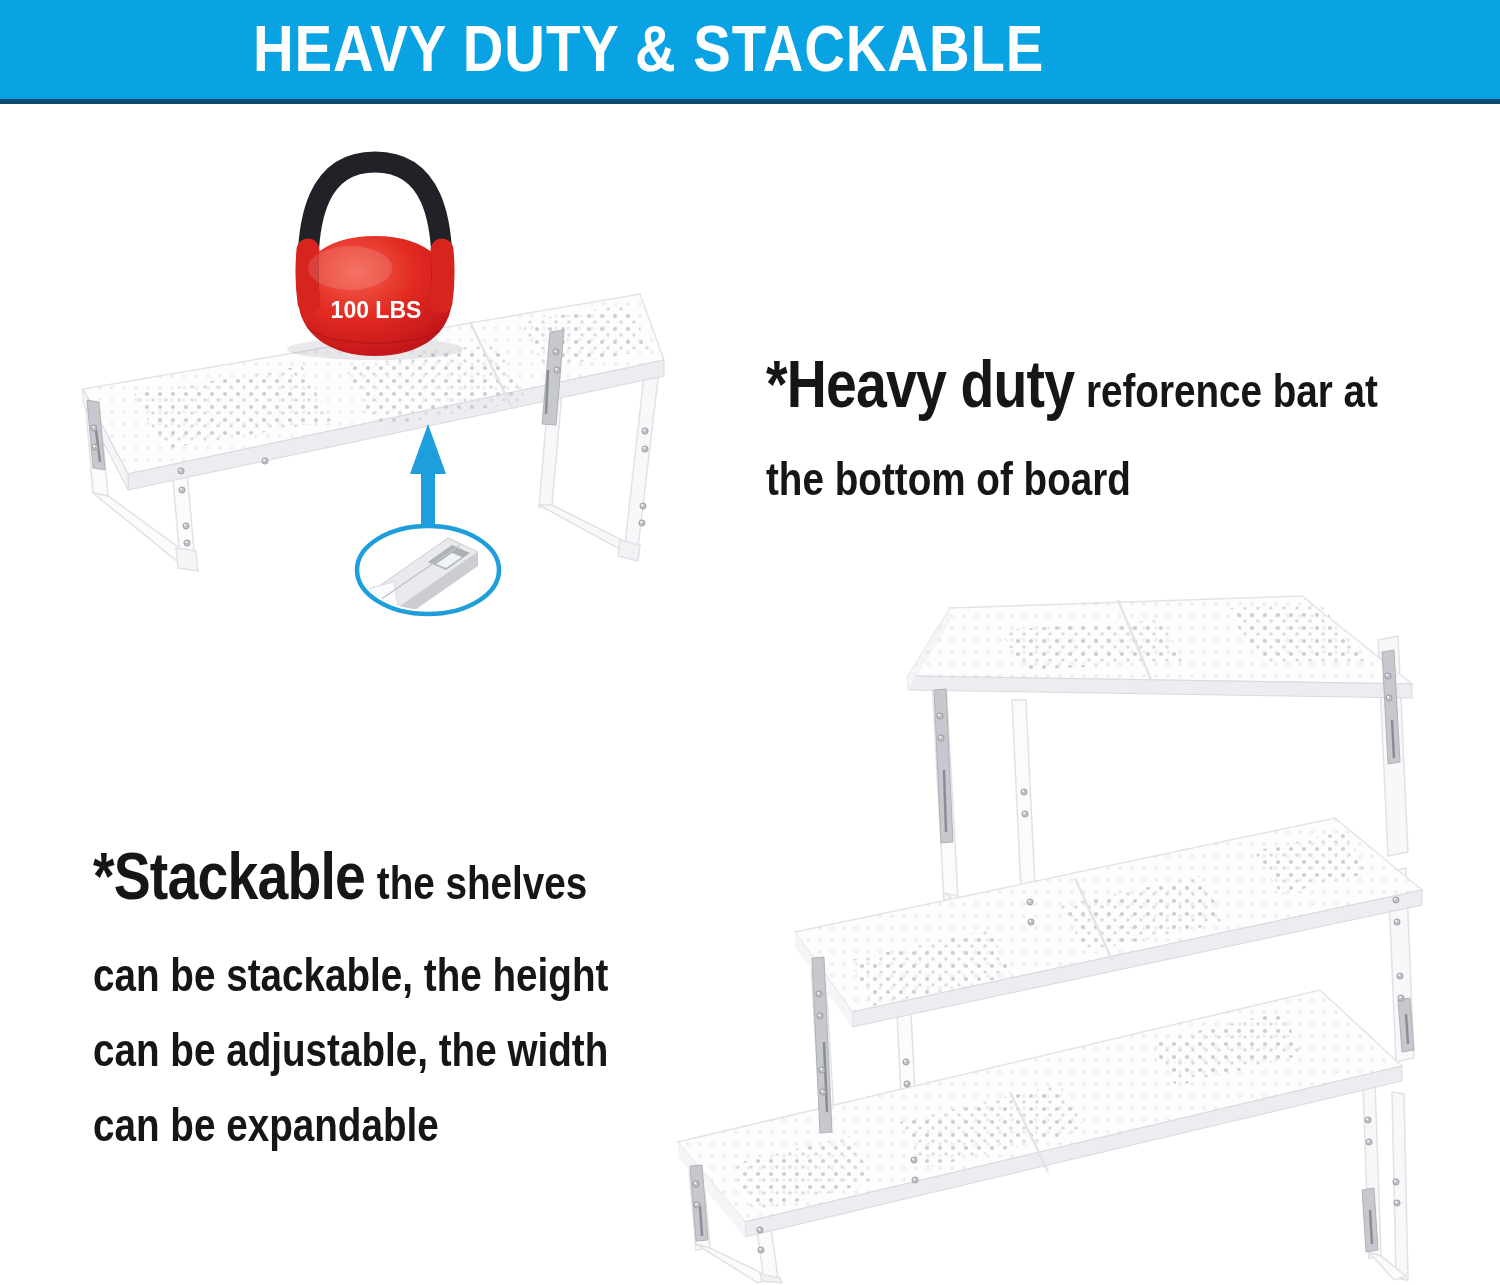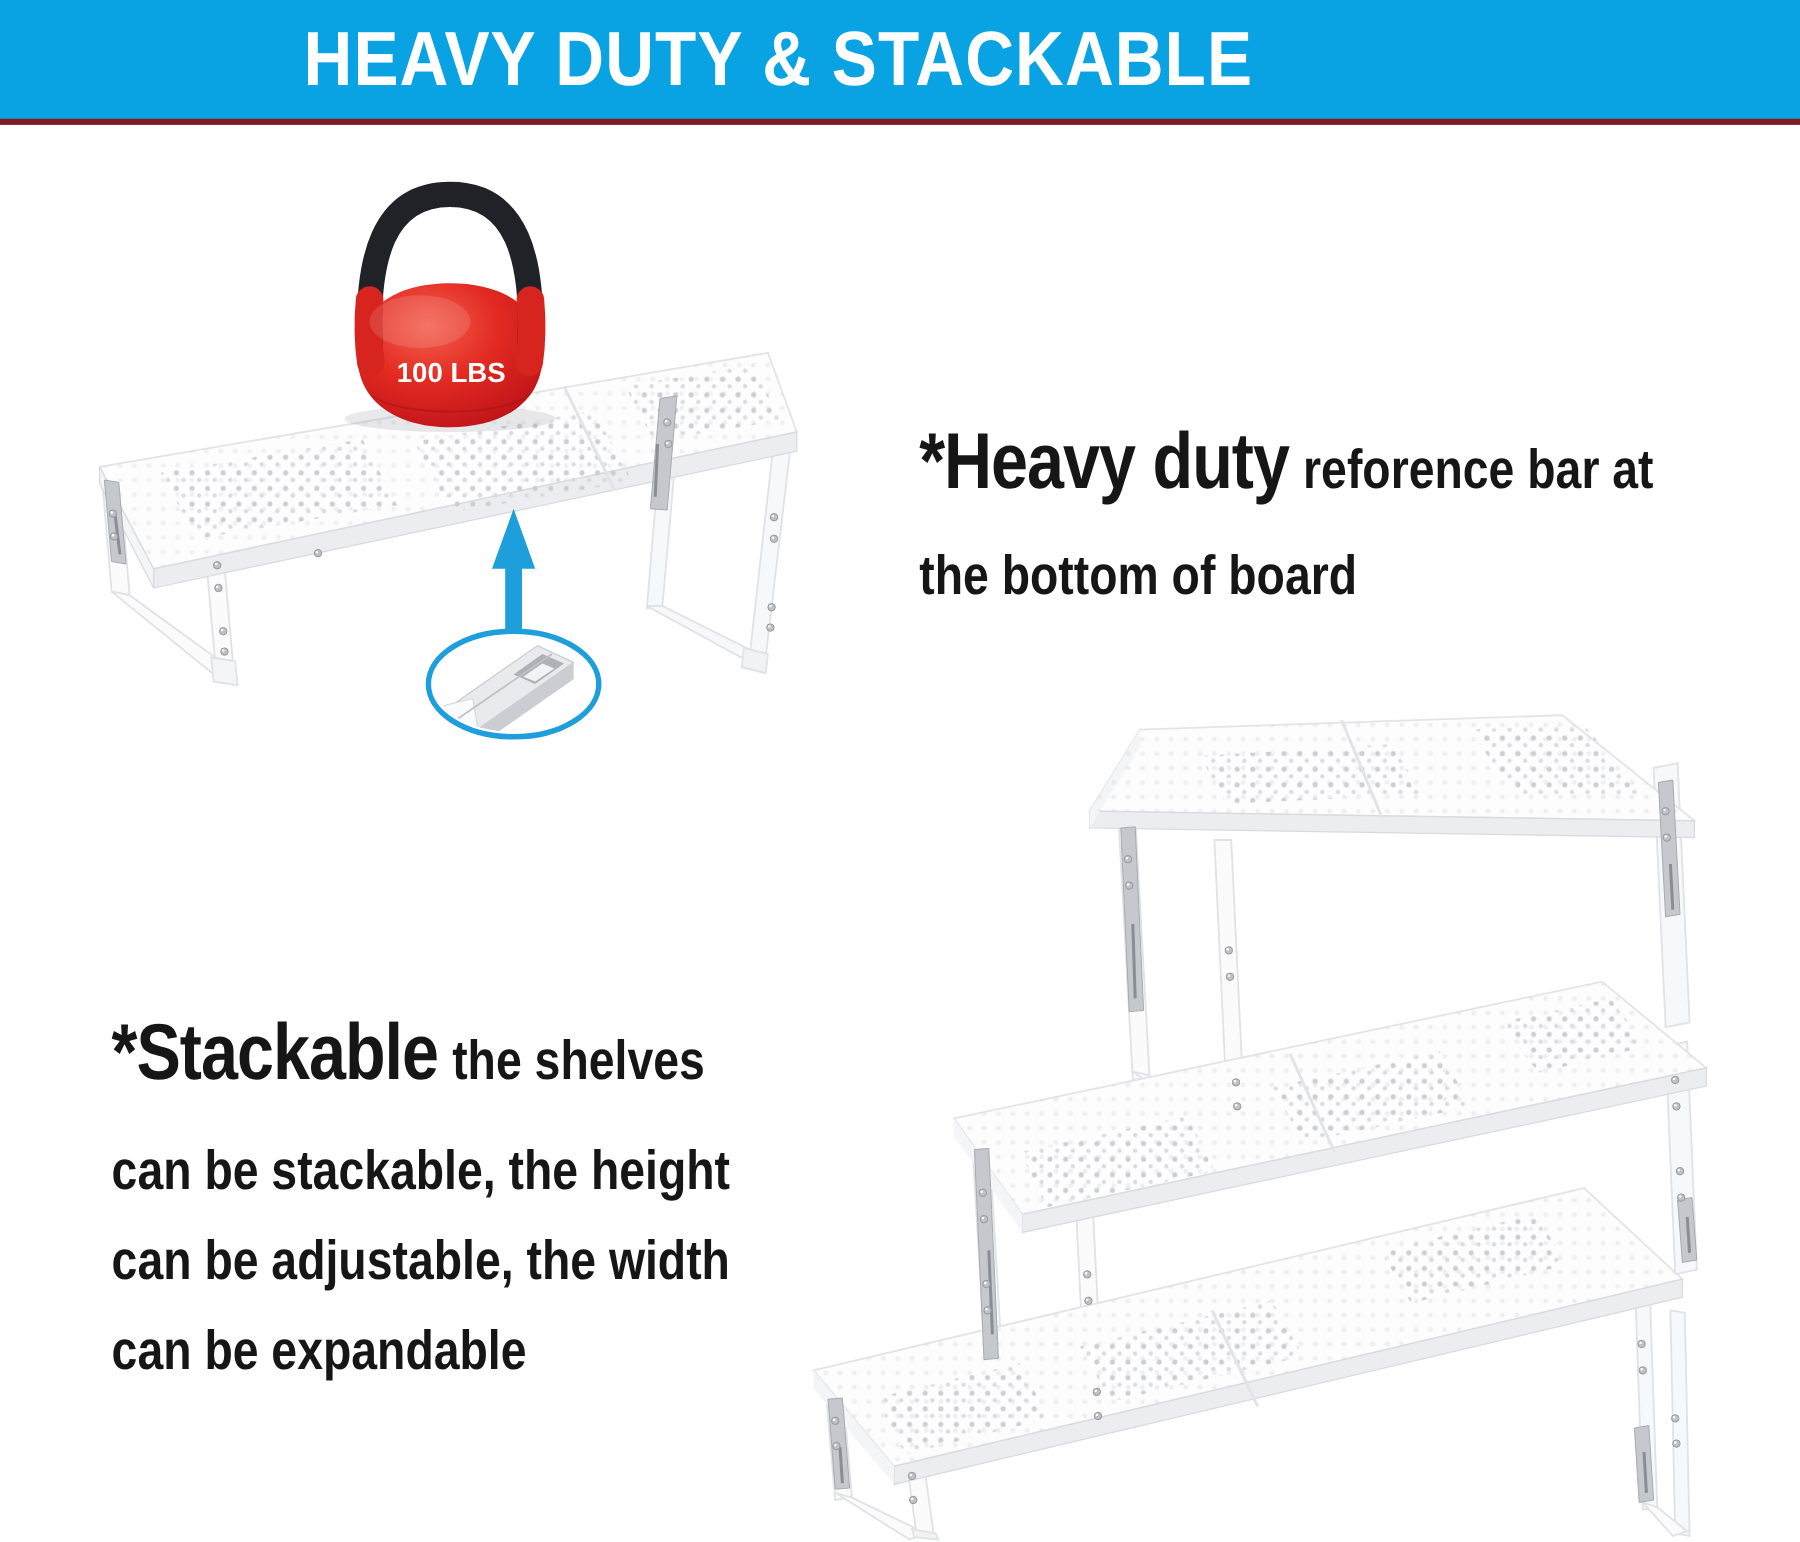--- a/index.html
+++ b/index.html
@@ -3,21 +3,21 @@
 <meta charset="utf-8">
 <style>
   html,body{margin:0;padding:0;background:#ffffff;}
   .page{
     position:relative;width:1500px;height:1285px;background:#ffffff;overflow:hidden;
     font-family:"Liberation Sans",sans-serif;color:#161616;
   }
   
   .banner{
     position:absolute;left:0;top:0;width:1500px;height:99px;
-    background:#09A2E3;border-bottom:5px solid #7f1d1d;text-align:right;
+    background:#09A2E3;border-bottom:5px solid #0c4a6e;text-align:right;
   }
   .banner-label{
     position:absolute;left:253px;top:0;height:99px;line-height:99px;
     font-size:64px;font-weight:bold;color:#ffffff;white-space:nowrap;
     transform:scaleX(.88);transform-origin:left center;letter-spacing:1px;
   }
   
   .art{position:absolute;left:0;top:0;width:1500px;height:1285px;}
   
   .note{position:absolute;transform:scaleX(.84);transform-origin:left top;white-space:nowrap;}

